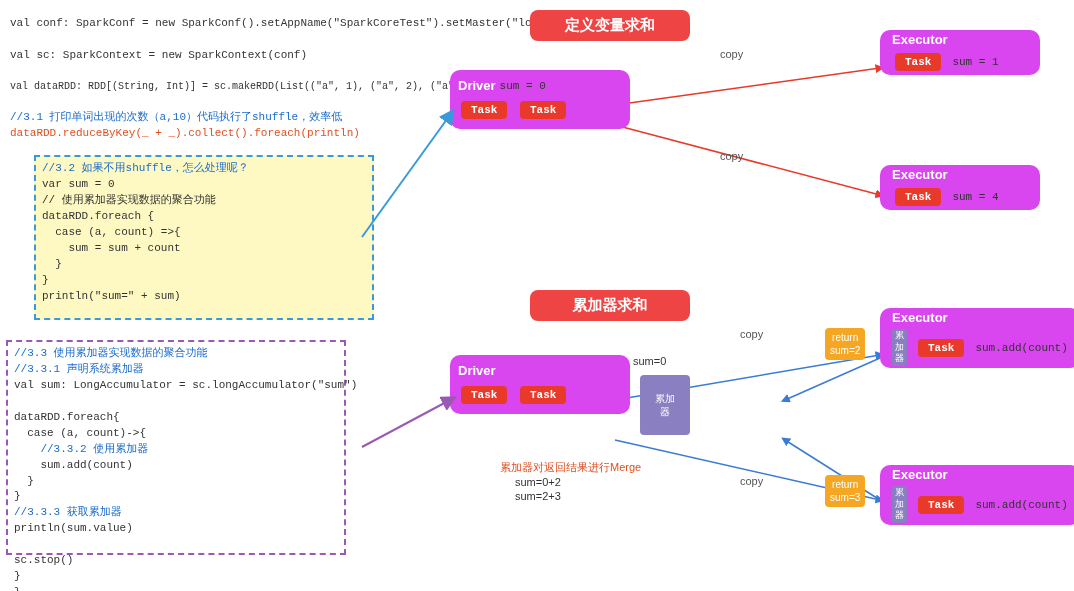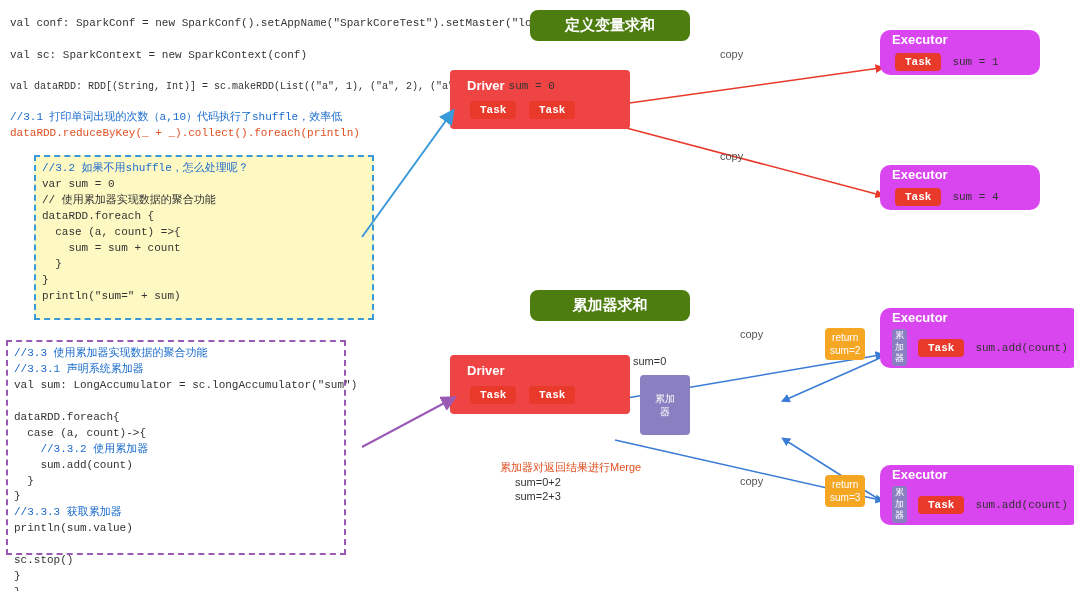--- a/index.html
+++ b/index.html
@@ -68,36 +68,36 @@
       position: absolute;
       left: 370px;
       top: 0;
       width: 704px;
       height: 591px;
     }
 
     
     .header-box {
       position: absolute;
-      background: #4d7c0f;
+      background: #ef4444;
       border-radius: 8px;
       color: #fff;
       font-size: 15px;
       font-family: 'Microsoft YaHei', sans-serif;
       text-align: center;
       padding: 6px 20px;
       font-weight: bold;
     }
 
     
     .driver-box {
       position: absolute;
-      background: #ef4444;
-      border-radius: 4px;
-      padding: 8px 17px;
+      background: #d946ef;
+      border-radius: 10px;
+      padding: 8px 8px;
     }
     .driver-label {
       color: #fff;
       font-size: 13px;
       font-family: 'Microsoft YaHei', sans-serif;
       font-weight: bold;
     }
     .driver-sum {
       color: #333;
       font-size: 11px;

